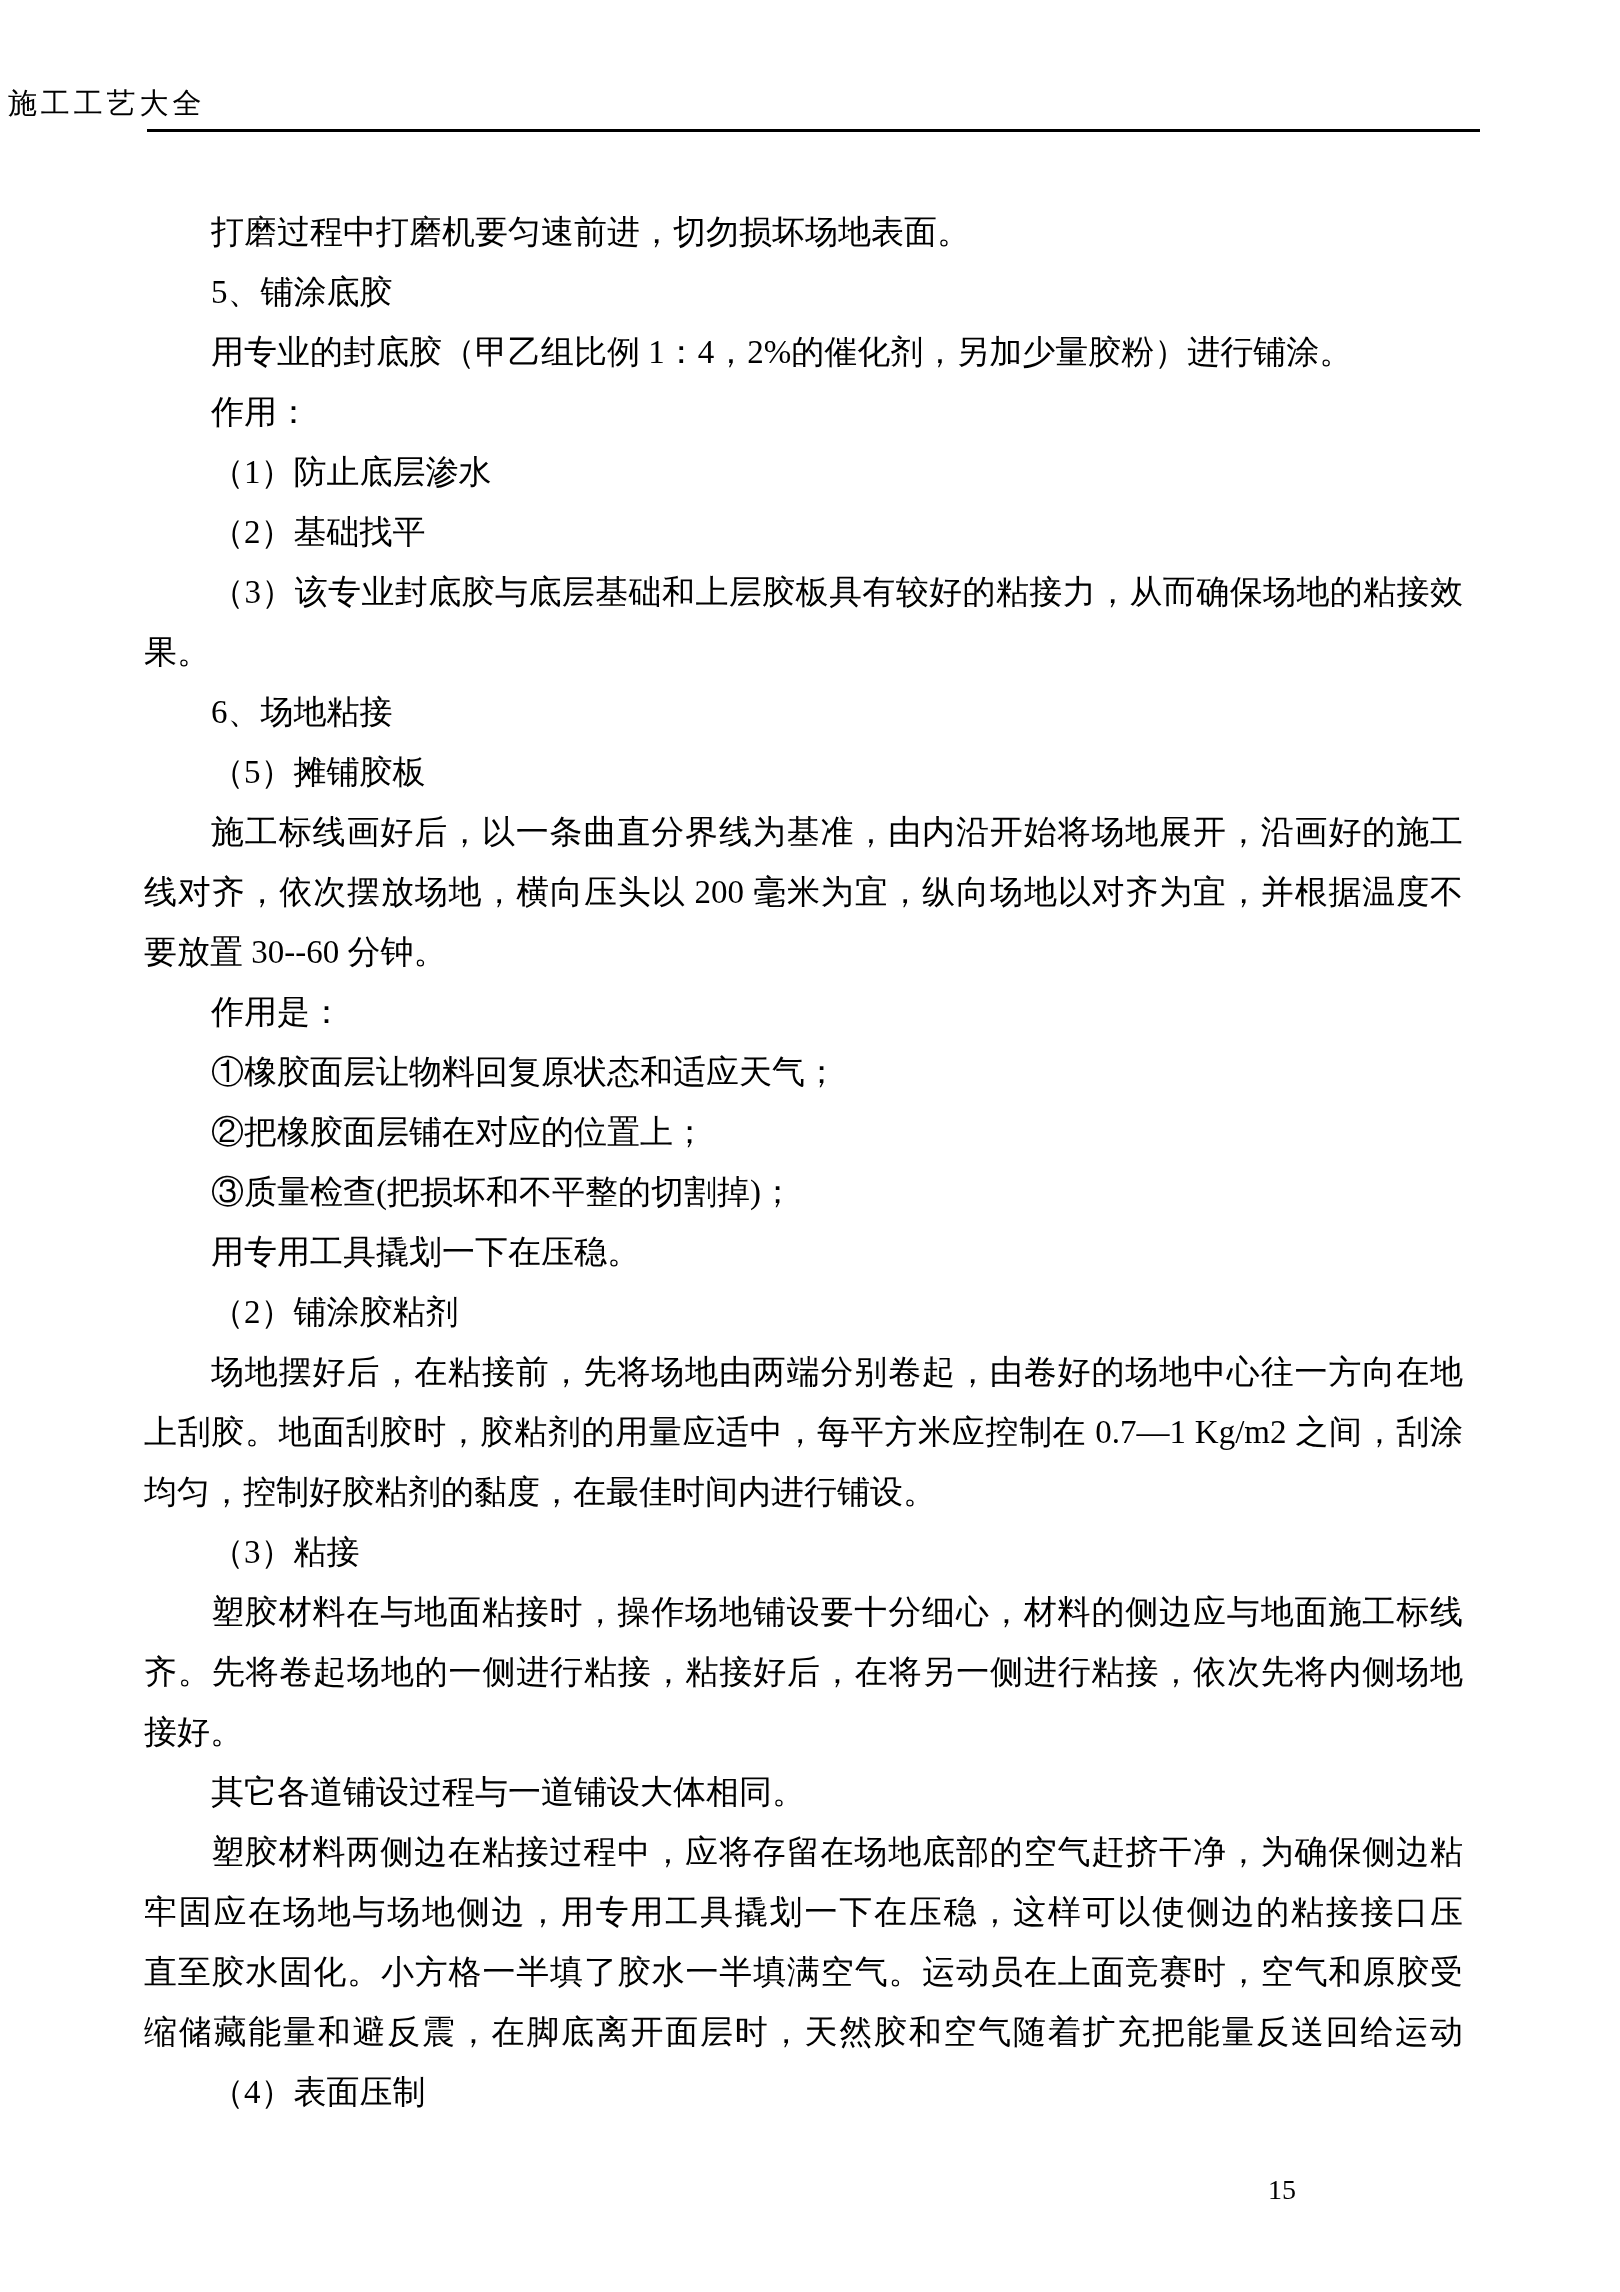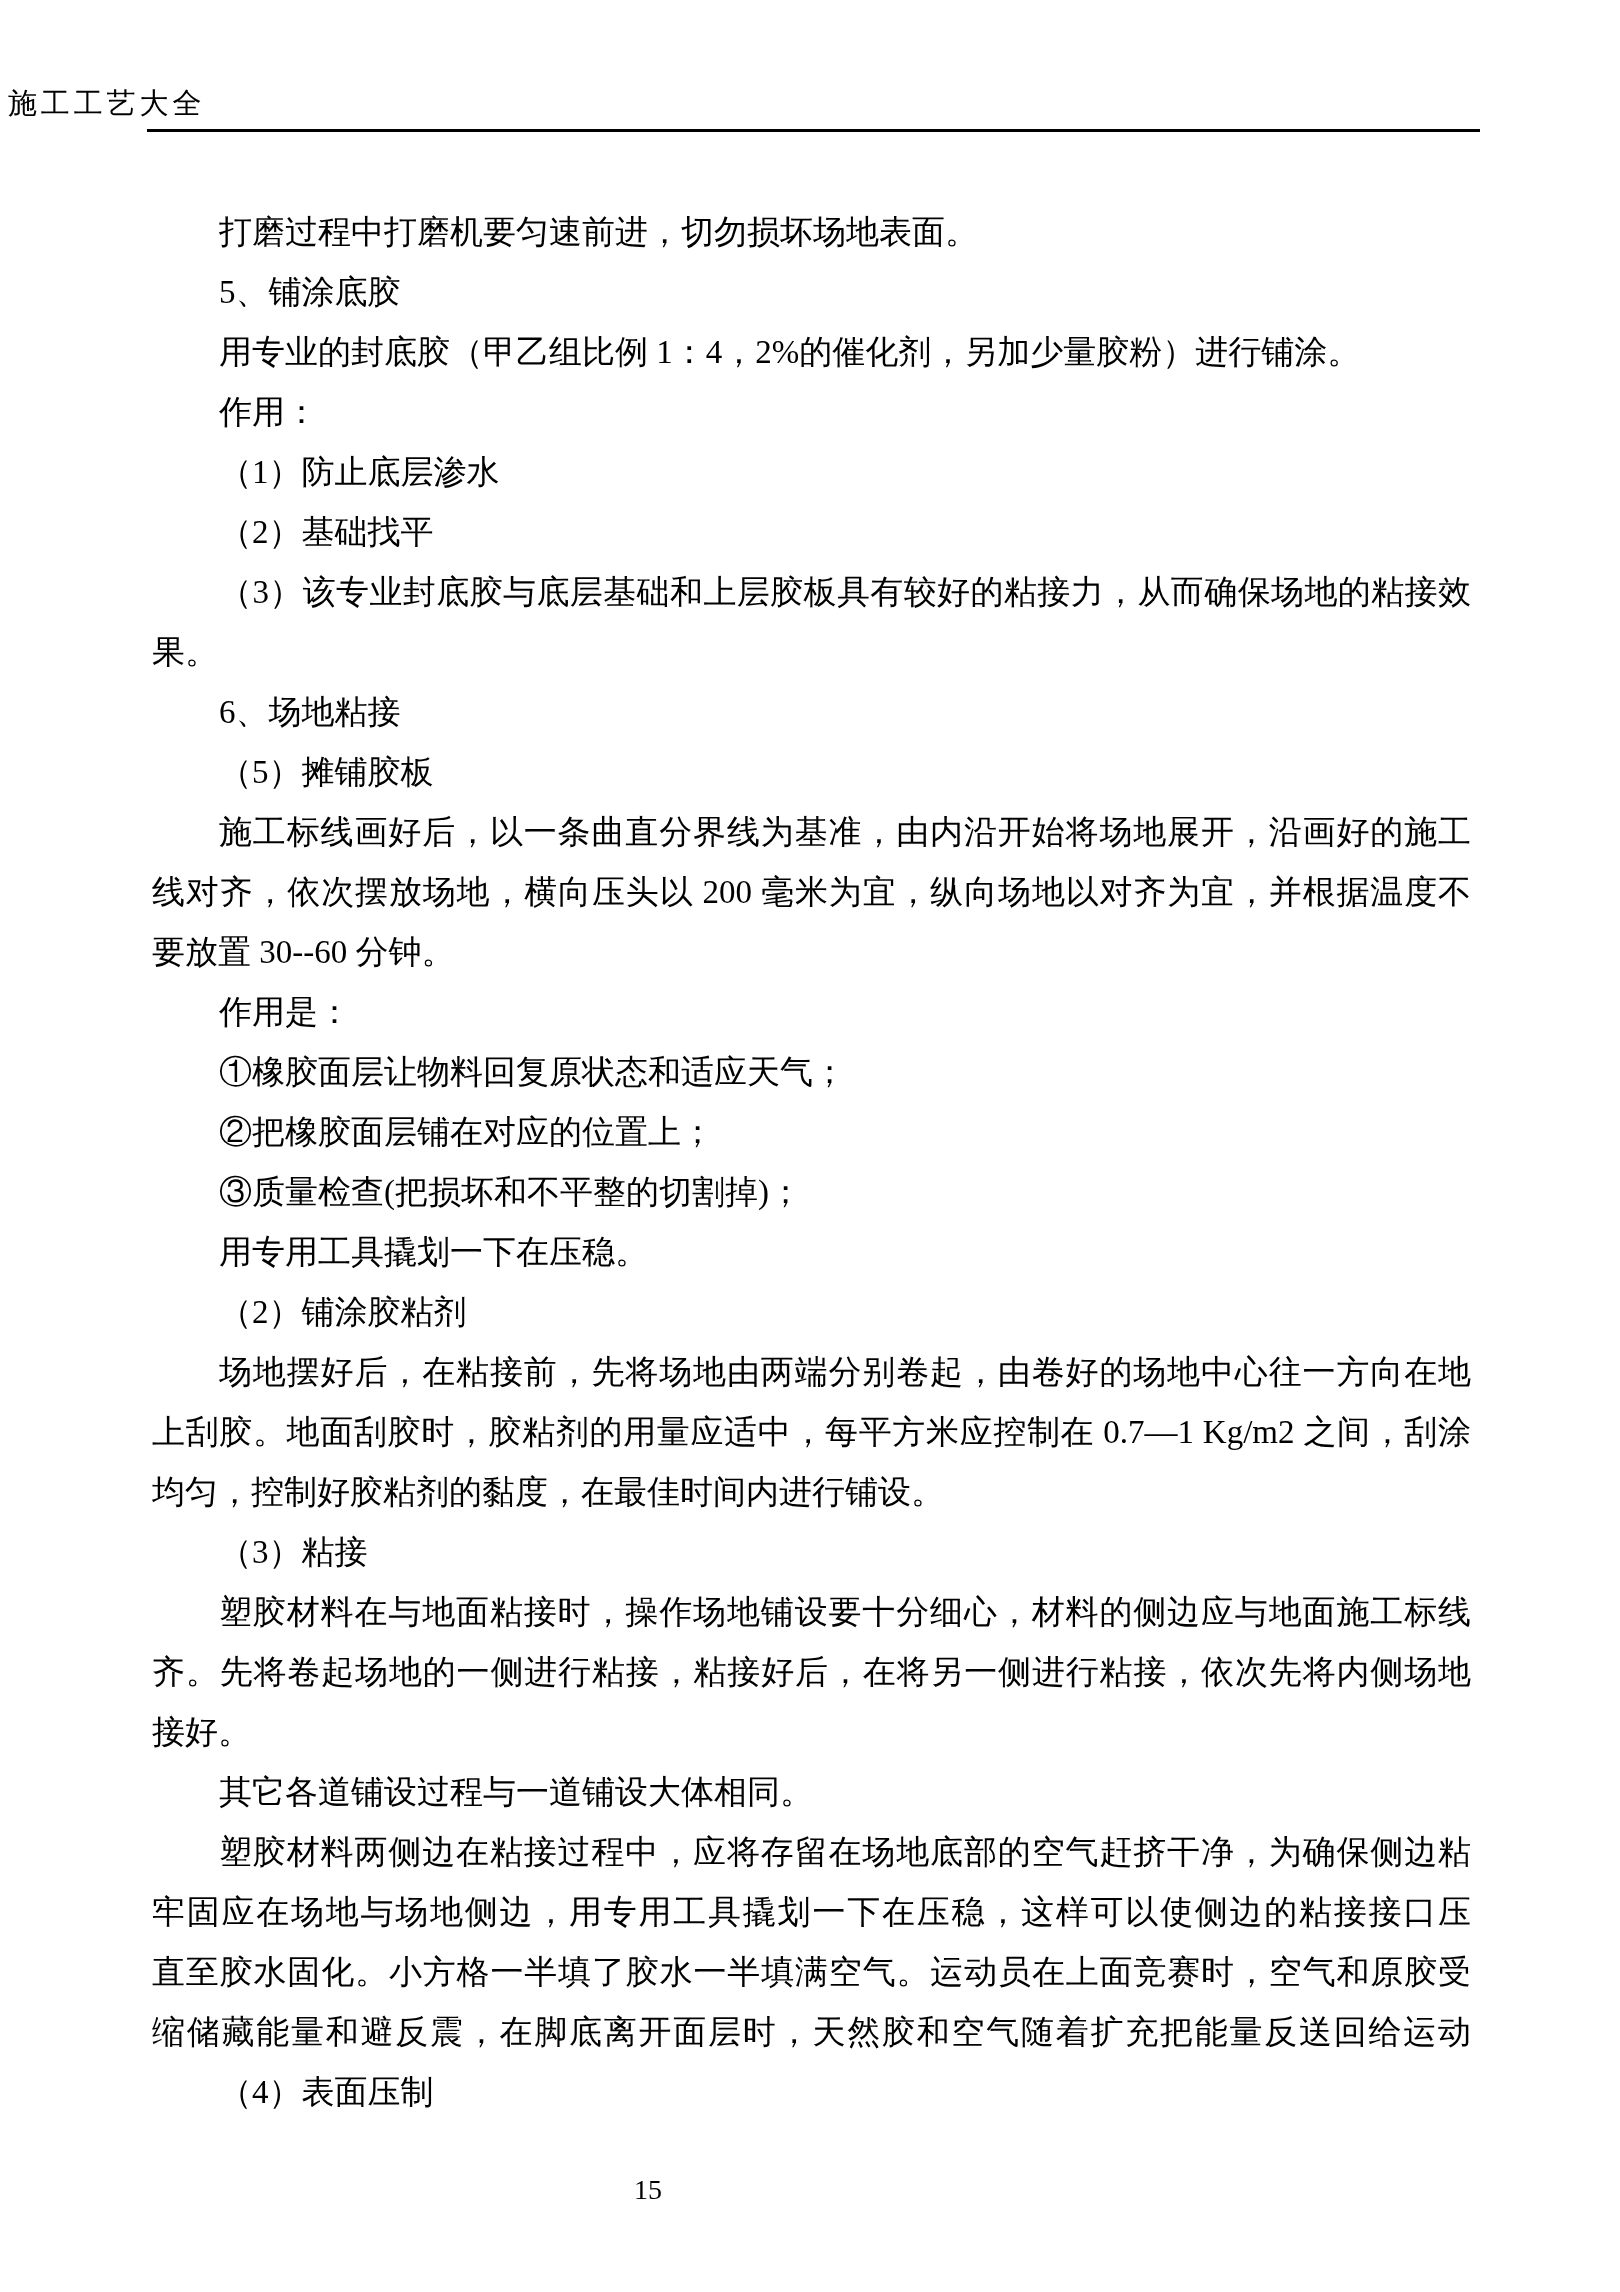--- a/index.html
+++ b/index.html
@@ -32,21 +32,21 @@
     position: absolute;
     top: 129px;
     left: 147px;
     width: 1333px;
     height: 2.9px;
     background: #000000;
   }
   .doc-body {
     position: absolute;
     top: 202px;
-    left: 152px;
+    left: 144px;
     width: 1319px;
   }
   .line {
     height: 60px;
     line-height: 60px;
     font-size: 33px;
     white-space: nowrap;
     text-align: left;
   }
   .line.indent {
@@ -60,21 +60,21 @@
   }
   .line.full.indent {
     padding-left: 0;
     text-indent: 67px;
   }
   .doc-footer {
     position: absolute;
     top: 2174px;
     left: 0;
     width: 1296px;
-    text-align: center;
+    text-align: right;
   }
   .page-number {
     font-size: 28px;
   }
 </style>
 </head>
 <body>
 
 <div class="doc-header">
   <span class="doc-title">施工工艺大全</span>

